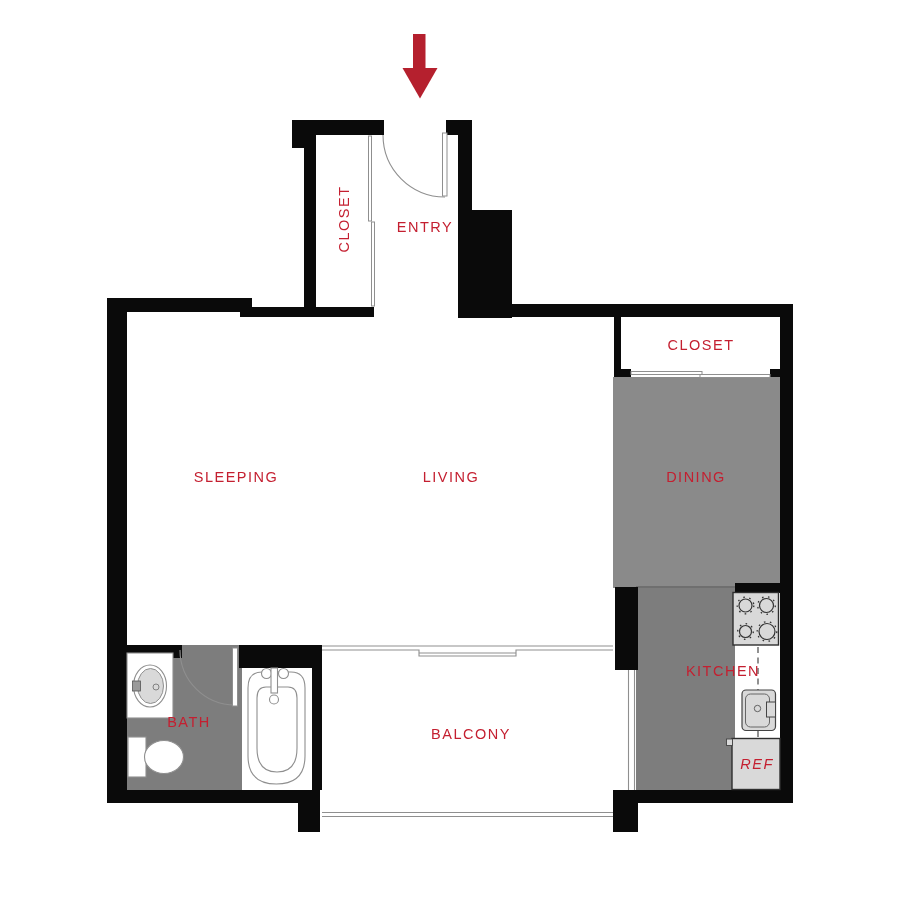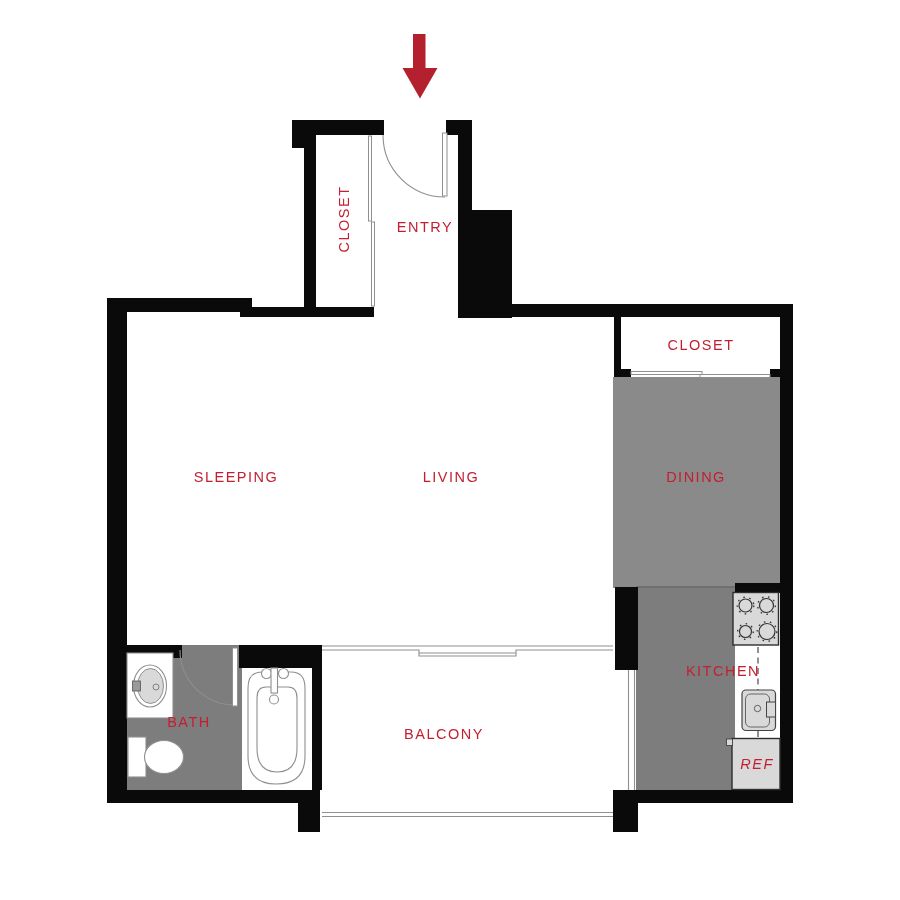--- a/index.html
+++ b/index.html
@@ -150,17 +150,17 @@
     </g>
   </svg>
 
   <span class="room-label vertical" style="left:344px;top:219px;">CLOSET</span>
   <span class="room-label" style="left:425px;top:227px;">ENTRY</span>
   <span class="room-label" style="left:701px;top:345px;">CLOSET</span>
   <span class="room-label" style="left:236px;top:477px;">SLEEPING</span>
   <span class="room-label" style="left:451px;top:477px;">LIVING</span>
   <span class="room-label" style="left:696px;top:477px;">DINING</span>
   <span class="room-label" style="left:189px;top:722px;">BATH</span>
-  <span class="room-label" style="left:444px;top:734px;">BALCONY</span>
+  <span class="room-label" style="left:471px;top:734px;">BALCONY</span>
   <span class="room-label" style="left:687px;top:671px;margin-left:36px;">KITCHEN</span>
   <span class="room-label" style="left:757px;top:764px;font-style:italic;">REF</span>
 
 </div>
 
 </body></html>

